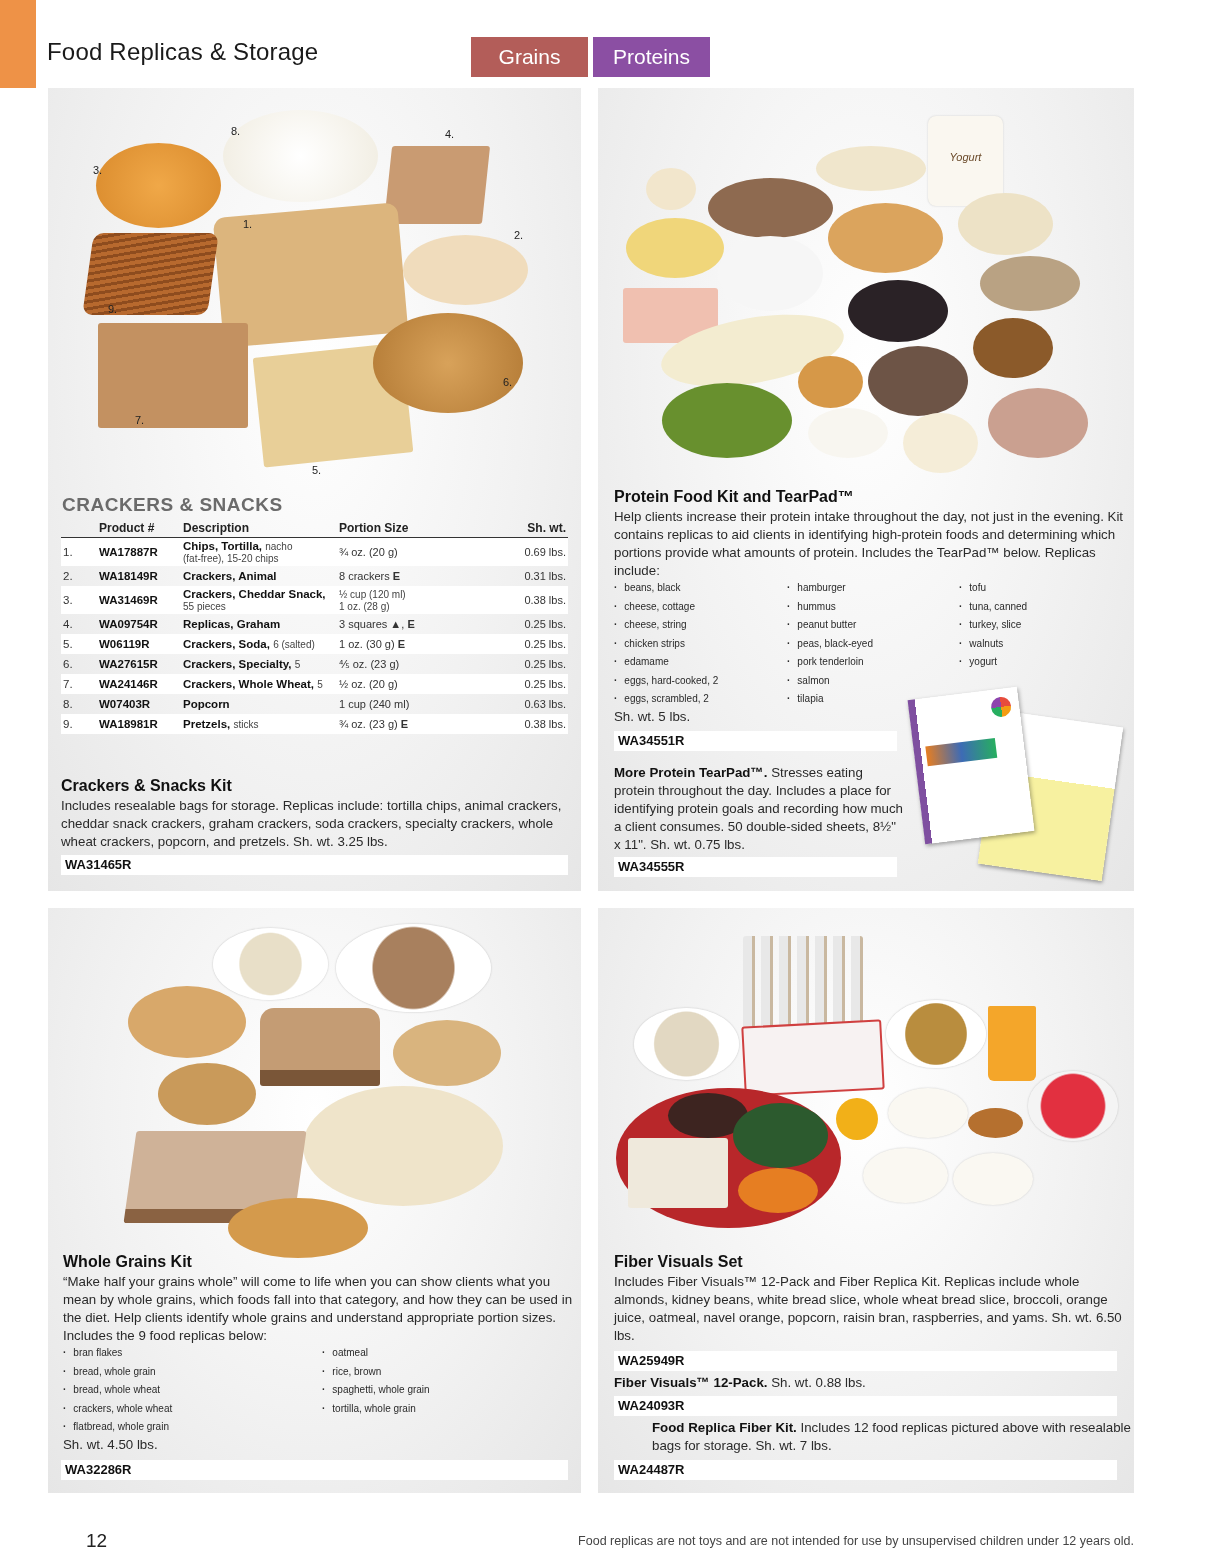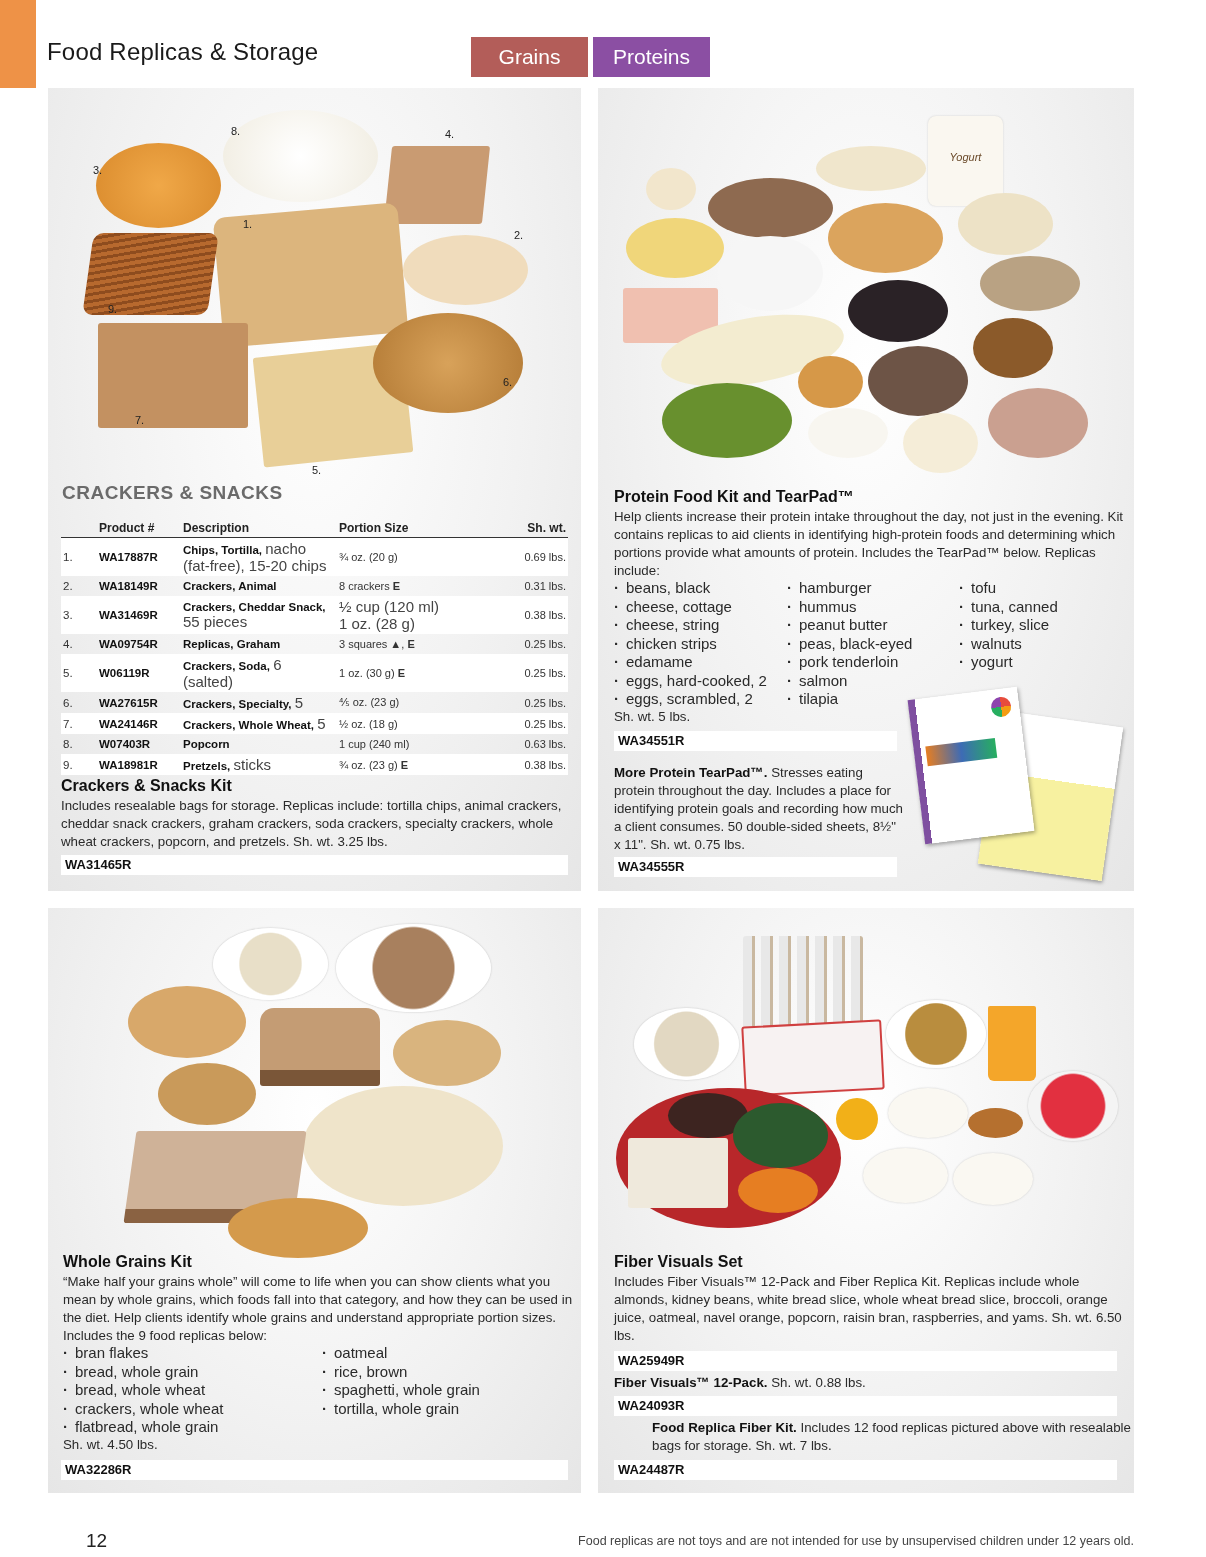--- a/index.html
+++ b/index.html
@@ -20,34 +20,34 @@
   .p1 { left: 48px; top: 88px; width: 533px; height: 803px; }
   .p2 { left: 598px; top: 88px; width: 536px; height: 803px; }
   .p3 { left: 48px; top: 908px; width: 533px; height: 585px; }
   .p4 { left: 598px; top: 908px; width: 536px; height: 585px; }
 
   .photo { position: absolute; }
   .blob { position: absolute; border-radius: 50%; }
   .sq { position: absolute; border-radius: 3px; }
   .num { position: absolute; font-size: 11px; color: #222; }
 
-  .section-h { position: absolute; font-size: 19px; font-weight: bold; color: #6b6b6b; letter-spacing: 0.5px; }
+  .section-h { position: absolute; font-size: 19px; font-weight: bold; color: #6b6b6b; letter-spacing: 0.5px; margin-top: 12px; }
   table.products { position: absolute; left: 13px; top: 430px; width: 507px; border-collapse: collapse; font-size: 11.5px; }
   table.products th { text-align: left; font-weight: bold; font-size: 12px; padding: 3px 2px 2px; border-bottom: 1.5px solid #333; }
   table.products td { padding: 2px 2px; vertical-align: middle; color: #333; height: 20px; }
   table.products tr.alt td { background: #ffffff; }
   table.products td.pn { font-weight: bold; color: #111; }
   table.products td.desc b { color: #111; }
   table.products td.small { font-size: 11px; }
-  .sub { font-size: 15px; font-weight: normal; color: #444; }
+  .sub { font-size: 10px; font-weight: normal; color: #444; }
 
   .kit-title { position: absolute; font-size: 16px; font-weight: bold; color: #111; }
   .kit-body { position: absolute; font-size: 13.3px; line-height: 18px; color: #2a2a2a; }
   .sku { position: absolute; background: #fff; font-size: 13px; font-weight: bold; color: #111; padding: 2px 4px; height: 20px; }
-  .bullets { position: absolute; font-size: 15px; line-height: 18.5px; color: #2a2a2a; }
+  .bullets { position: absolute; font-size: 10px; line-height: 18.5px; color: #2a2a2a; }
   .bullets li { list-style: none; }
   .bullets li::before { content: "·"; font-weight: bold; margin-right: 7px; }
   .footer-num { position: absolute; left: 46px; top: 1530px; font-size: 19px; color: #222; margin-left: 40px; }
   .footer-note { position: absolute; right: 72px; top: 1534px; font-size: 12.5px; color: #444; }
 
   .tearpad { position: absolute; background: #fff; box-shadow: 1px 2px 4px rgba(0,0,0,0.35); }
 </style>
 </head>
 <body>
 
@@ -139,21 +139,21 @@
         <td>6.</td>
         <td class="pn">WA27615R</td>
         <td class="desc"><b>Crackers, Specialty,</b> <span class="sub">5</span></td>
         <td class="small">⅘ oz. (23 g)</td>
         <td class="small" style="text-align:right;">0.25 lbs.</td>
       </tr>
       <tr class="alt">
         <td>7.</td>
         <td class="pn">WA24146R</td>
         <td class="desc"><b>Crackers, Whole Wheat,</b> <span class="sub">5</span></td>
-        <td class="small">½ oz. (18 g)</td>
+        <td class="small">½ oz. (20 g)</td>
         <td class="small" style="text-align:right;">0.25 lbs.</td>
       </tr>
       <tr>
         <td>8.</td>
         <td class="pn">W07403R</td>
         <td class="desc"><b>Popcorn</b></td>
         <td class="small">1 cup (240 ml)</td>
         <td class="small" style="text-align:right;">0.63 lbs.</td>
       </tr>
       <tr class="alt">

